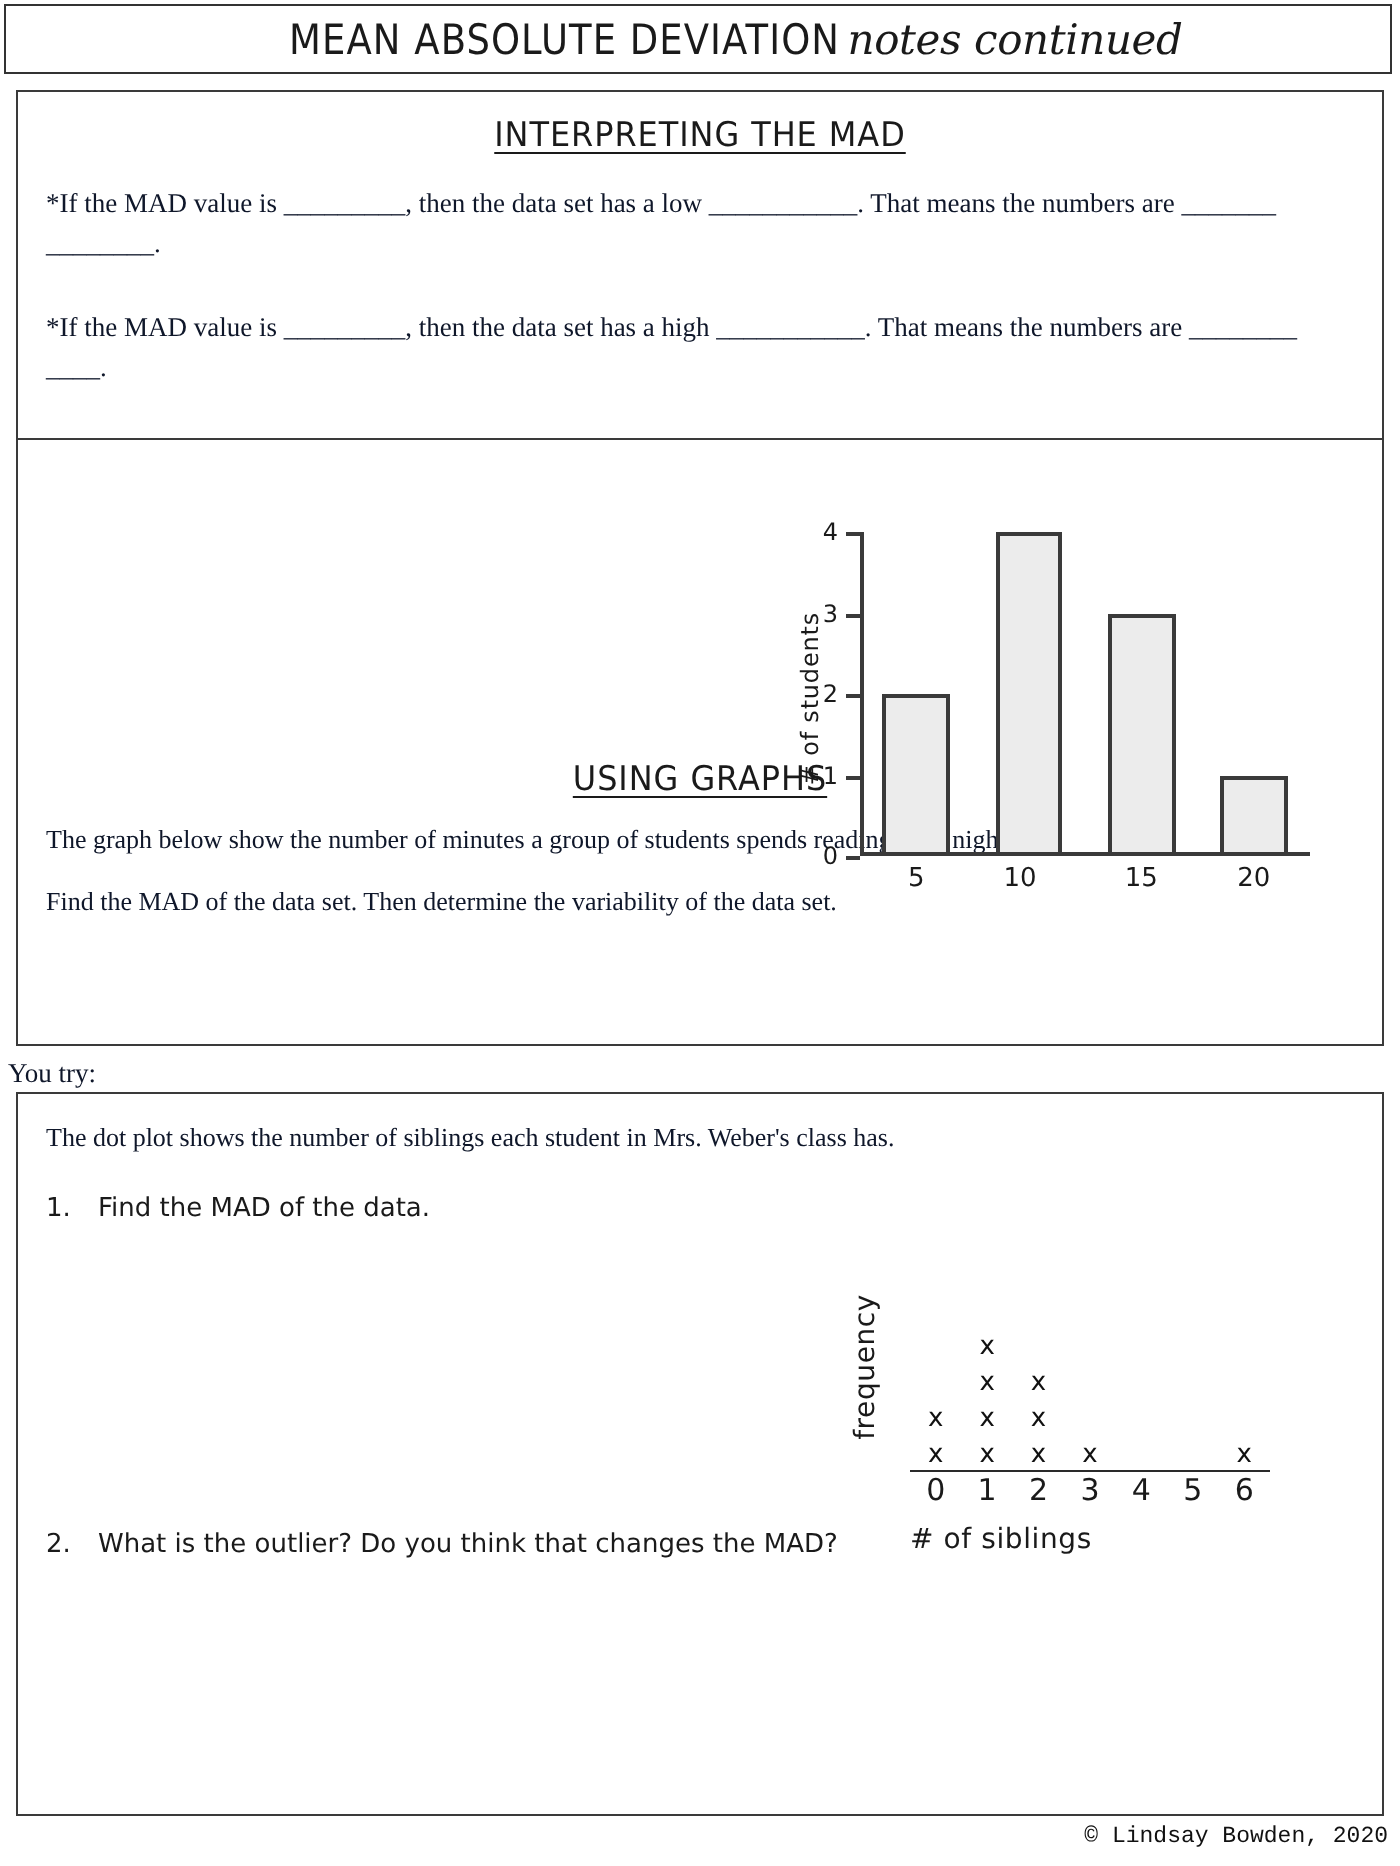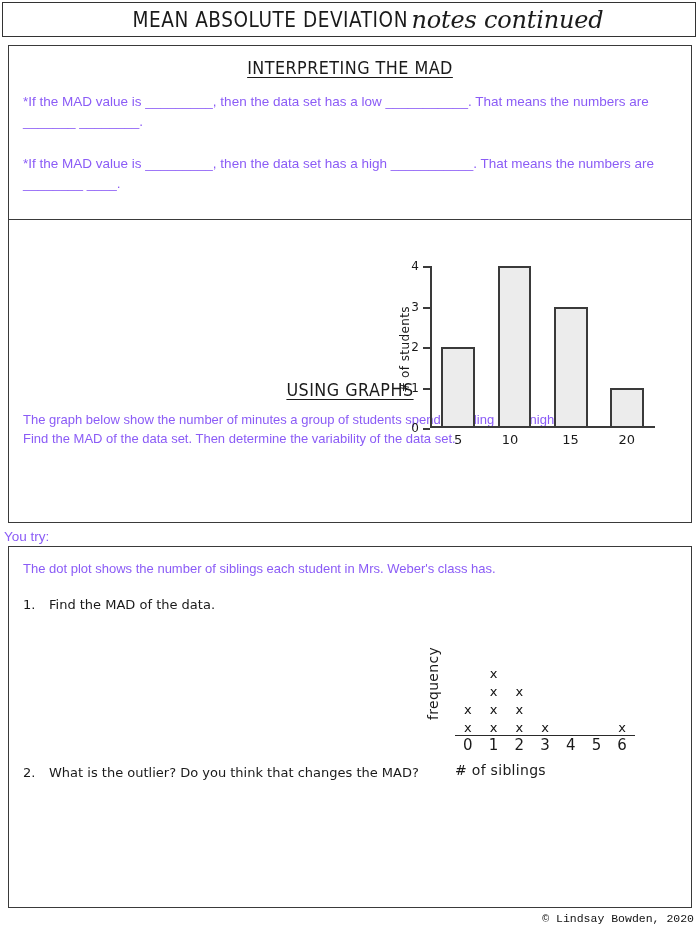--- a/index.html
+++ b/index.html
@@ -39,21 +39,21 @@
     font-size: 21px;
     font-weight: 400;
     letter-spacing: 0.6px;
     transform: scaleX(0.88);
     transform-origin: right center;
     white-space: nowrap;
   }
   .title-script {
     font-family: "DejaVu Serif", serif;
     font-style: italic;
-    font-size: 24px;
+    font-size: 21px;
     letter-spacing: -0.2px;
     margin-left: 4px;
     white-space: nowrap;
   }
 
   
   .notes-box {
     position: absolute;
     left: 8px; top: 45px;
     width: 684px; height: 478px;
@@ -73,24 +73,24 @@
     letter-spacing: 0.5px;
     text-decoration: underline;
     text-underline-offset: 3px;
     font-family: "DejaVu Sans", sans-serif;
     transform: scaleX(0.94);
   }
   .head-1 { margin-top: 12px; }
   .head-2 { margin-top: 10px; }
 
   .body-text {
-    font-family: Liberation Sans, sans-serif;
+    font-family: Liberation Serif, serif;
     font-size: 13.5px;
     line-height: 20px;
-    color: #8b5cf6;
+    color: #0f172a;
   }
   .fill-para {
     margin: 14px 14px 0 14px;
   }
   .fill-para.second { margin-top: 22px; }
 
   .graph-intro {
     margin: 10px 14px 0 14px;
     font-size: 13px;
     line-height: 19px;
@@ -266,21 +266,21 @@
     <div class="section-head head-1">INTERPRETING THE MAD</div>
 
     <div class="body-text fill-para">*If the MAD value is _________, then the data set has a low ___________. That means the numbers are _______ ________.</div>
     <div class="body-text fill-para second">*If the MAD value is _________, then the data set has a high ___________. That means the numbers are ________ ____.</div>
 
     <div class="divider"></div>
 
     <div class="section-head head-2" style="margin-top:186px;">USING GRAPHS</div>
 
     <div class="body-text graph-intro">The graph below show the number of minutes a group of students spends reading each night.</div>
-    <div class="body-text graph-intro" style="margin-top:0;">Find the MAD of the data set. Then determine the variability of the data set.</div>
+    <div class="body-text graph-intro" style="margin-top:12px;">Find the MAD of the data set. Then determine the variability of the data set.</div>
 
   </div>
 
   <div class="chart-wrap">
     <div class="ylabel"># of students</div>
     <div class="plot" id="bar-plot">
       <div class="axis-y"></div>
       <div class="axis-x"></div>
     <div class="ytick" style="top: 162px;">
           <span class="ytick-label">0</span>

